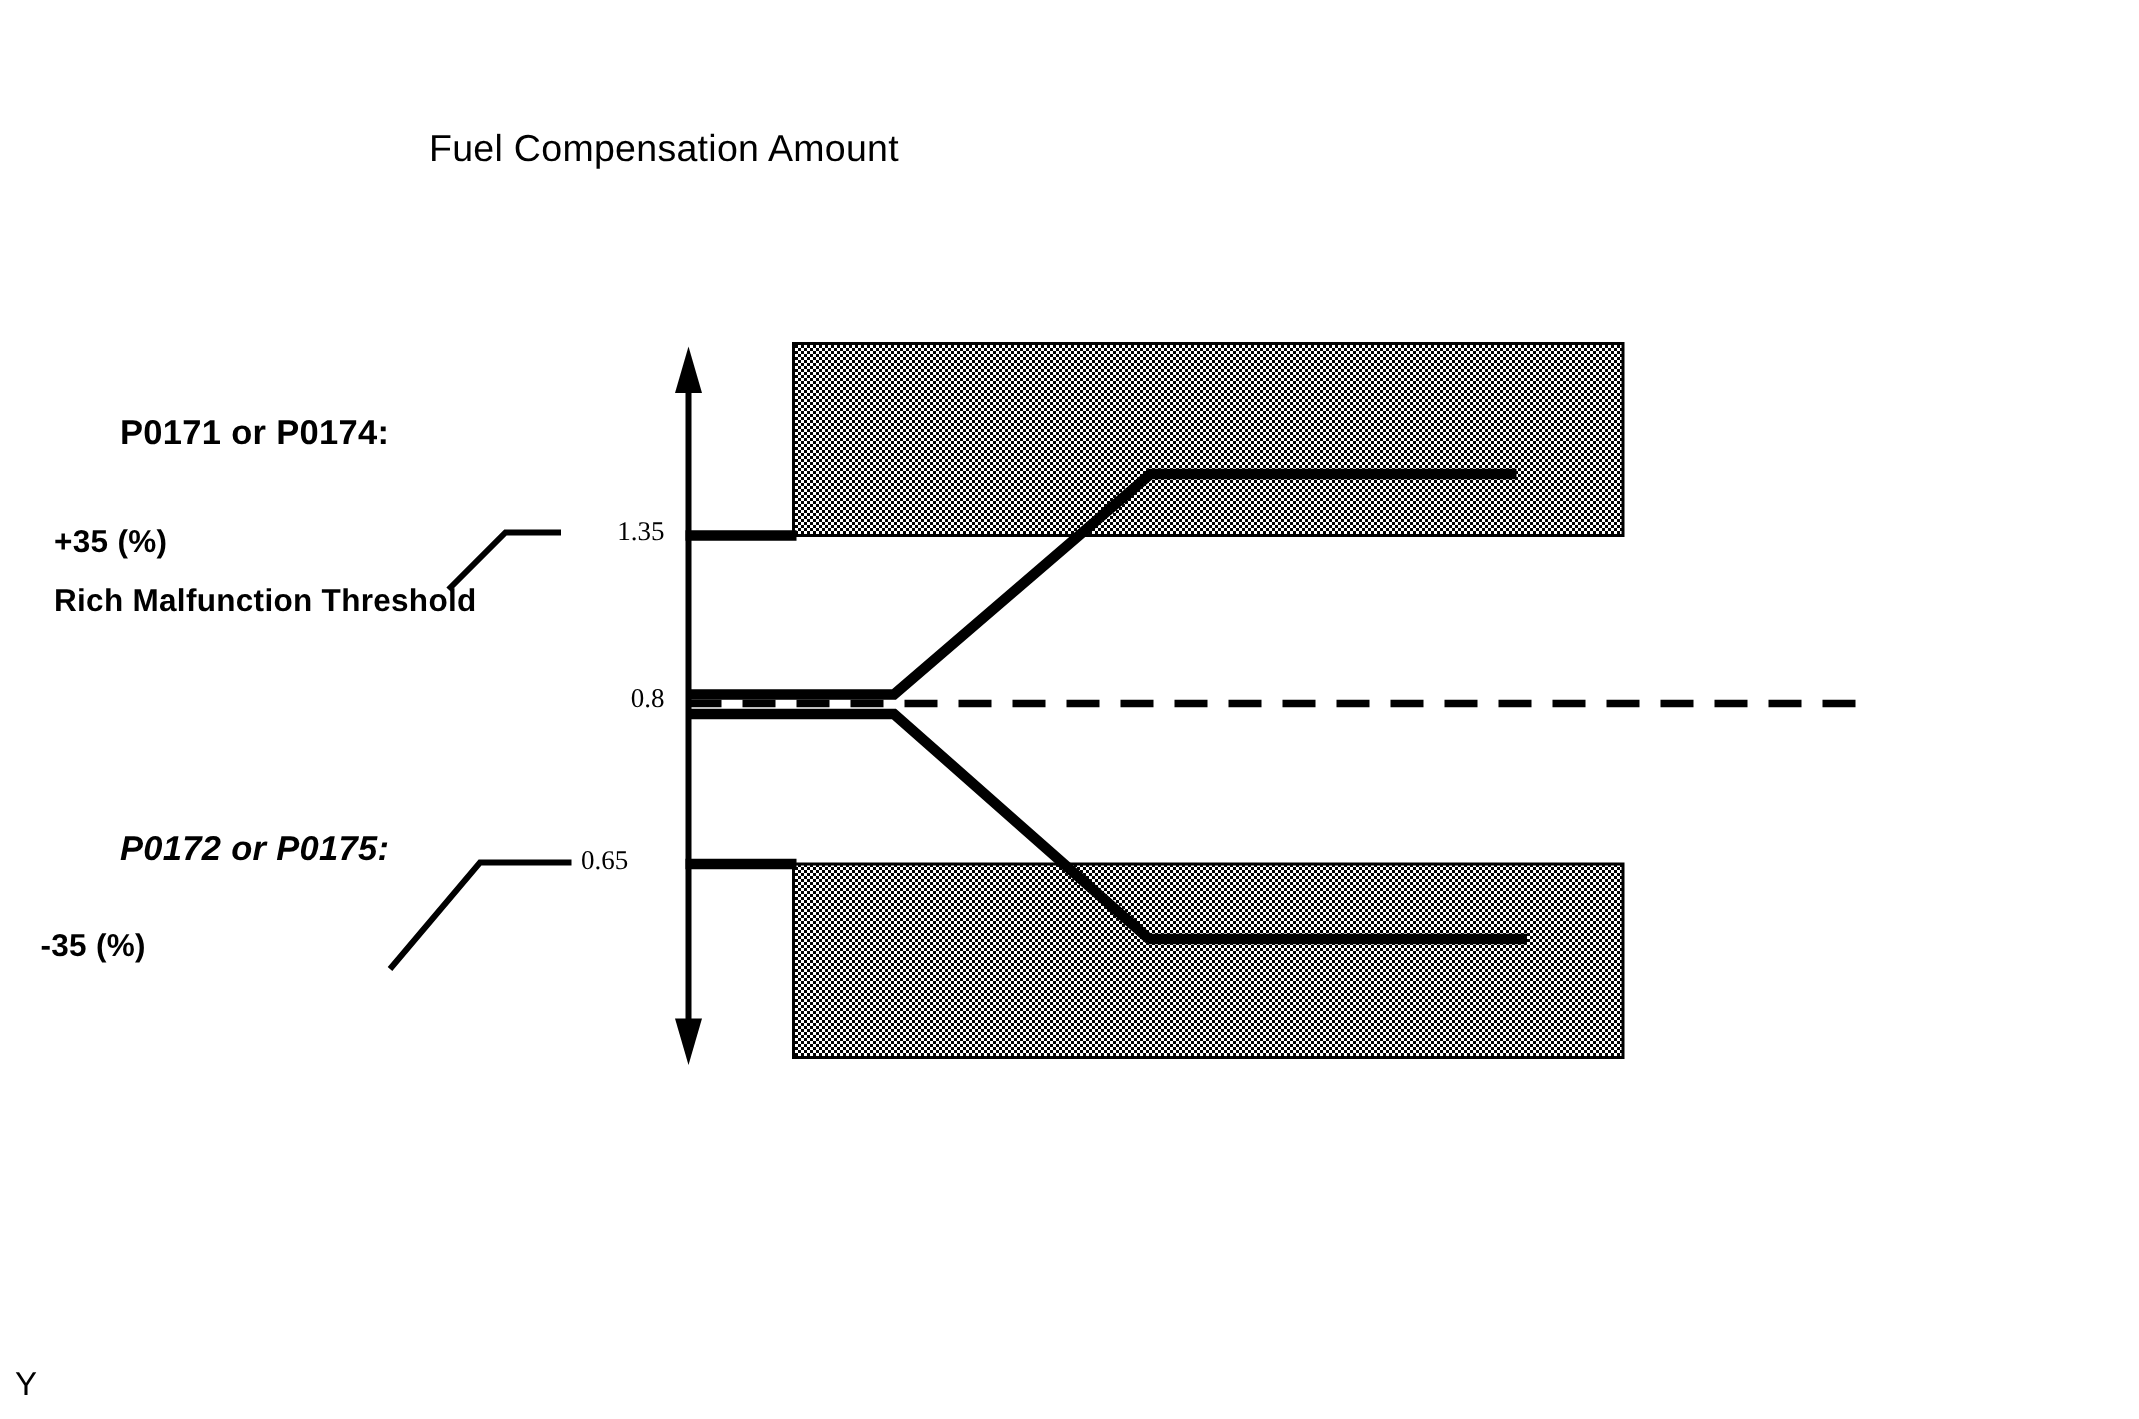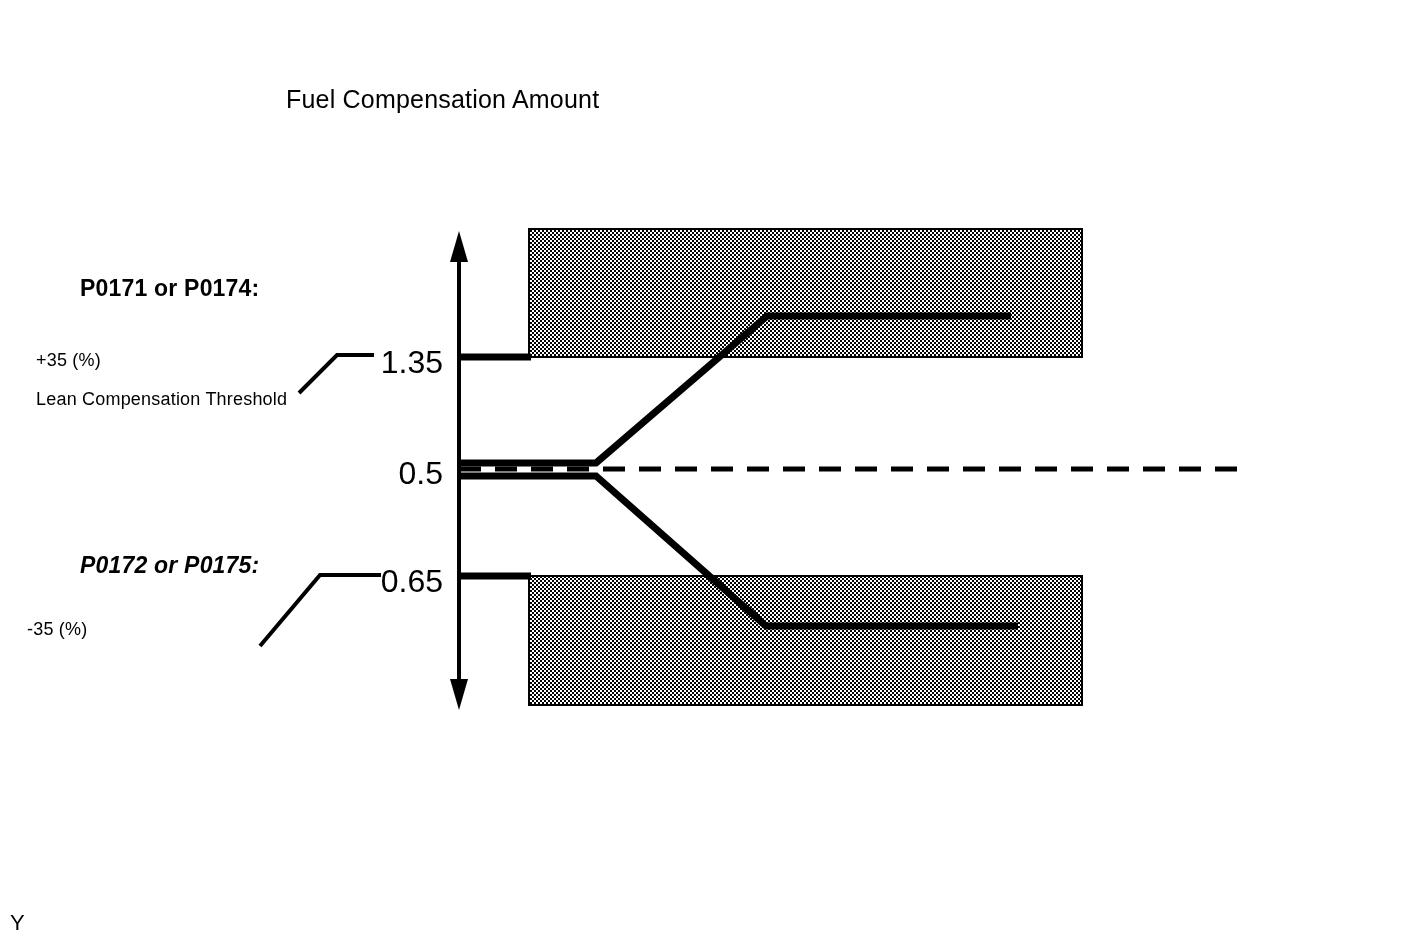--- a/index.html
+++ b/index.html
@@ -34,41 +34,43 @@
 
   
   .ann-heading {
     font-size: 23px;
     font-weight: bold;
     white-space: nowrap;
     letter-spacing: 0.2px;
     margin-left: 48px;
   }
   .ann-line {
-    font-size: 18px;
+    font-size: 21px;
     white-space: nowrap;
     letter-spacing: 0.2px;
+    font-weight: bold;
   }
   #lean-code    { left: 32px;  top: 275px; }
   #lean-percent { left: 36px;  top: 350px; }
   #lean-desc    { left: 36px;  top: 389px; }
   #rich-code    { left: 32px;  top: 552px; font-style: italic; }
   #rich-percent { left: 27px;  top: 619px; }
   #rich-desc    { left: 36px;  top: 661px; }
 
   
   .tick-label {
-    font-size: 32px;
+    font-size: 18px;
     text-align: right;
     white-space: nowrap;
     width: 80px;
+    font-family: Liberation Serif, serif;
   }
   #tick-135 { left: 363px; top: 344px; }
   #tick-10  { left: 363px; top: 455px; }
-  #tick-065 { left: 363px; top: 563px; }
+  #tick-065 { left: 363px; top: 563px; text-align: center; }
 
   
   #stray-y {
     left: 10px;
     top: 910px;
     font-size: 22px;
   }
 
   
   #plot-svg {
@@ -80,27 +82,27 @@
 </style>
 </head>
 <body>
 
 <div id="canvas">
 
   <div class="abs" id="chart-title">Fuel Compensation Amount</div>
 
   <div class="abs ann-heading" id="lean-code">P0171 or P0174:</div>
   <div class="abs ann-line" id="lean-percent">+35 (%)</div>
-  <div class="abs ann-line" id="lean-desc">Lean Compensation Threshold</div>
+  <div class="abs ann-line" id="lean-desc">Rich Malfunction Threshold</div>
 
   <div class="abs ann-heading" id="rich-code">P0172 or P0175:</div>
   <div class="abs ann-line" id="rich-percent">-35 (%)</div>
 
   <div class="abs tick-label" id="tick-135">1.35</div>
-  <div class="abs tick-label" id="tick-10">0.5</div>
+  <div class="abs tick-label" id="tick-10">0.8</div>
   <div class="abs tick-label" id="tick-065">0.65</div>
 
   <div class="abs" id="stray-y">Y</div>
 
   <svg class="abs" id="plot-svg" viewBox="0 0 1426 946">
     <defs>
 
       <pattern id="stipple" width="4" height="4" patternUnits="userSpaceOnUse">
         <rect width="4" height="4" fill="#ffffff"></rect>
         <rect x="0" y="0" width="2" height="2" fill="#000000"></rect>

